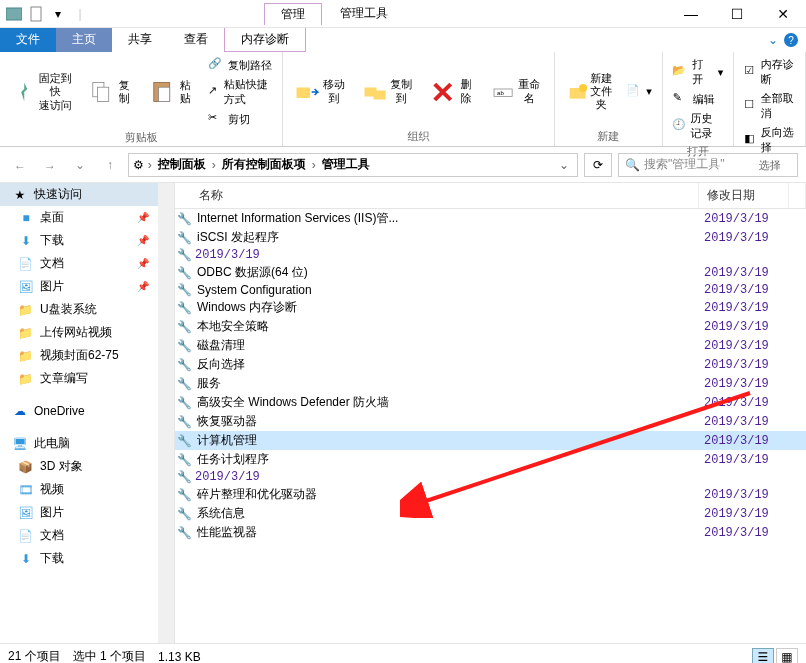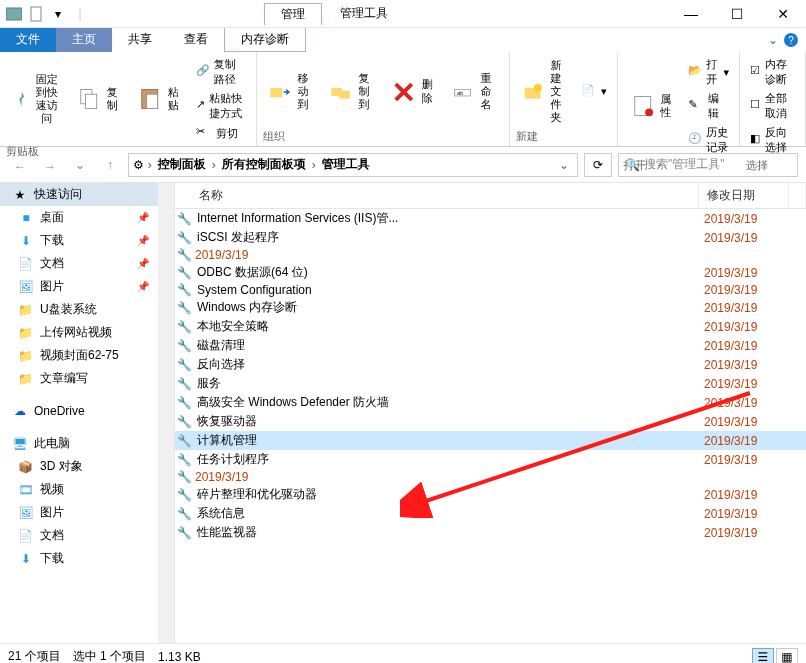--- a/index.html
+++ b/index.html
@@ -19,21 +19,21 @@
 .rt { padding: 3px 16px; font-size: 12px; cursor: pointer; }
 .rt.file { background: #1979ca; color: #fff; }
 .rt.active { background: #6b8abf; color: #fff; }
 .rt.ctx { border: 1px solid #d0a0d0; border-top: none; }
 .ribbon-tabs .help { margin-left: auto; display: flex; align-items: center; padding-right: 8px; color: #1979ca; gap: 6px; }
 
 
 .ribbon { height: 95px; background: #fff; border-bottom: 1px solid #ccc; display: flex; }
 .rgroup { border-right: 1px solid #e0e0e0; display: flex; flex-direction: column; padding: 4px 6px 2px; }
 .rgroup .gcontent { flex: 1; display: flex; gap: 4px; }
-.rgroup .glabel { font-size: 11px; color: #666; padding-top: 2px; }
+.rgroup .glabel { text-align: center; font-size: 11px; color: #666; padding-top: 2px; }
 .rbtn { display: flex; flex-direction: row; align-items: center; gap: 2px; padding: 2px 6px; cursor: pointer; font-size: 11px; }
 .rbtn .ic { width: 32px; height: 32px; }
 .rbtn .lbl { text-align: center; line-height: 1.2; }
 .rcol { display: flex; flex-direction: column; gap: 2px; justify-content: center; }
 .rmini { display: flex; align-items: center; gap: 4px; padding: 1px 4px; cursor: pointer; font-size: 11px; }
 .rmini .ic { width: 16px; height: 16px; }
 
 
 .addrbar { height: 36px; display: flex; align-items: center; gap: 6px; padding: 0 8px; border-bottom: 1px solid #e5e5e5; }
 .navbtn { width: 24px; height: 24px; display: flex; align-items: center; justify-content: center; color: #888; cursor: pointer; }
@@ -57,21 +57,21 @@
 .cols { display: flex; border-bottom: 1px solid #e5e5e5; font-size: 12px; color: #333; }
 .cols .col { padding: 4px 8px; border-right: 1px solid #eee; }
 .cols .c1 { flex: 1; }
 .cols .c2 { width: 90px; position: relative;}
 .cols .cend { width: 14px; }
 .rows { flex: 1; overflow-y: auto; }
 .row { display: flex; align-items: center; font-size: 12px; padding: 1px 0; cursor: pointer; }
 .row.sel { background: #cce8ff; }
 .row .ic { width: 20px; text-align: center; }
 .row .nm { flex: 1; padding-left: 2px; }
-.row .dt { width: 88px; color: #c2410c; }
+.row .dt { width: 88px; color: #4c1d95; font-family: Liberation Mono, monospace; }
 .row .end { width: 14px; }
 
 
 .arrow { position: absolute; pointer-events: none; }
 
 
 .status { height: 26px; border-top: 1px solid #e5e5e5; display: flex; align-items: center; padding: 0 8px; font-size: 12px; gap: 12px; }
 .status .views { margin-left: auto; display: flex; gap: 2px; }
 .status .vbtn { width: 22px; height: 18px; border: 1px solid #ccc; display:flex; align-items:center; justify-content:center; cursor:pointer; }
 .status .vbtn.active { background: #cce8ff; border-color: #7ab; }
@@ -209,27 +209,20 @@
             <div class="ic">📄</div>
             <span>▾</span>
           </div>
       </div>
     </div>
     <div class="glabel">新建</div>
   </div>
 
   <div class="rgroup">
     <div class="gcontent">
-      <div class="rbtn">
-        <div class="ic"><svg viewBox="0 0 32 32">
-              <rect x="6" y="4" width="20" height="24" fill="#fff" stroke="#888"></rect>
-              <circle cx="24" cy="24" r="5" fill="#d22"></circle>
-            </svg></div>
-        <div class="lbl">属性</div>
-      </div>
       <div class="rcol">
         <div class="rmini">
             <div class="ic">📂</div>
             <span>打开</span>
             <span>▾</span>
           </div>
         <div class="rmini">
             <div class="ic">✎</div>
             <span>编辑</span>
           </div>

